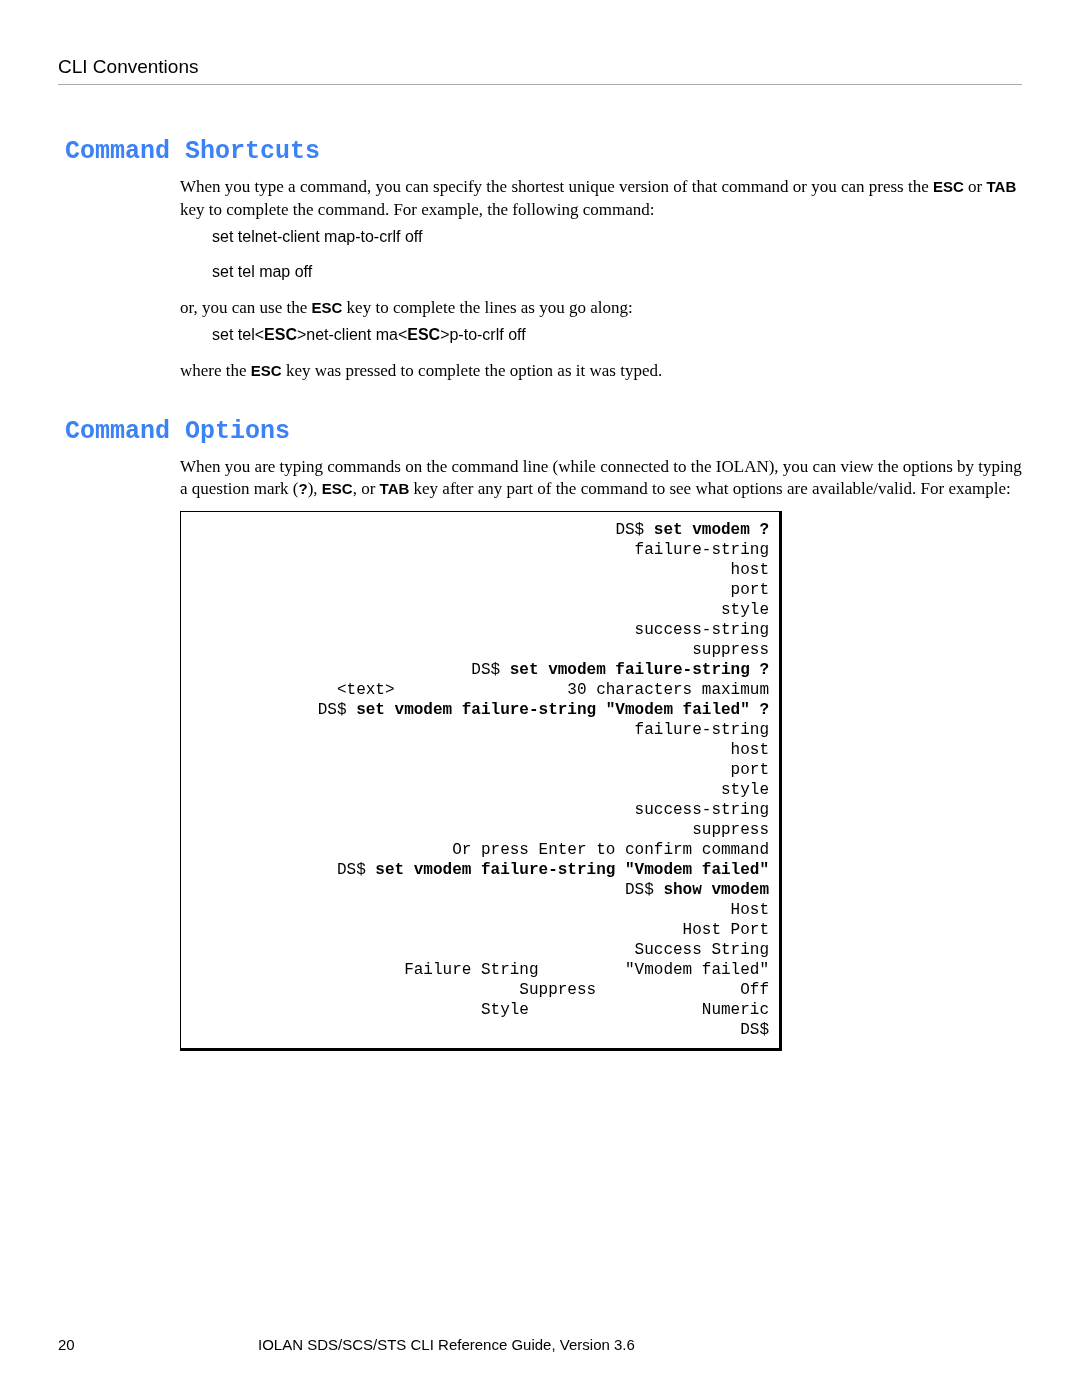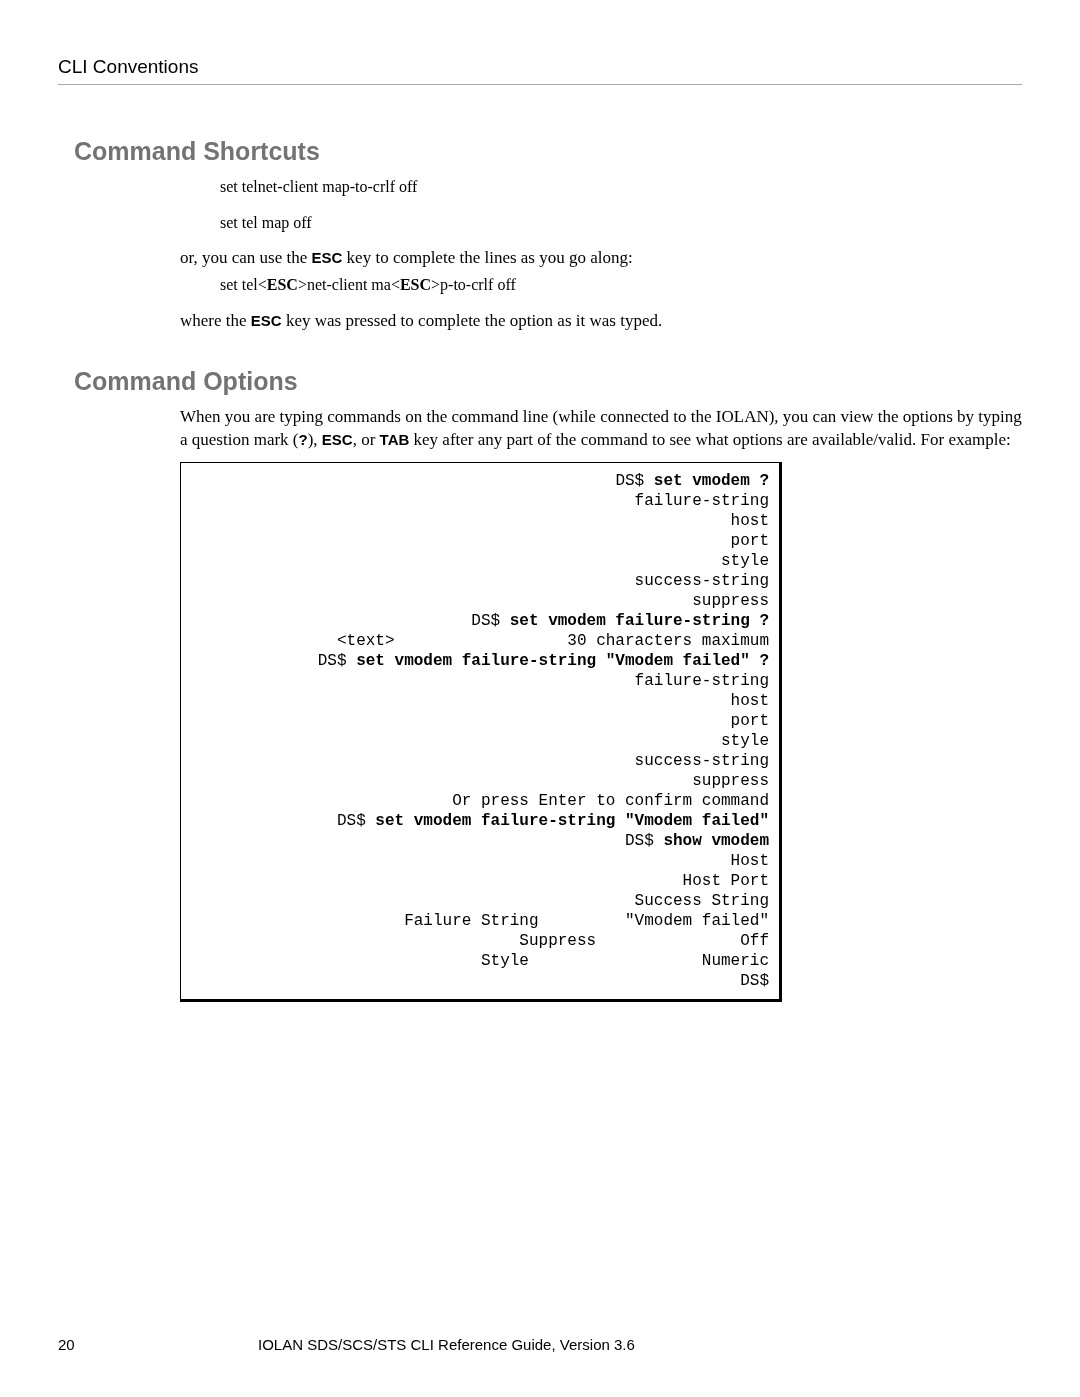--- a/index.html
+++ b/index.html
@@ -16,39 +16,39 @@
     padding: 56px 58px 0 58px;
   }
   .header-line {
     font-family: Arial, Helvetica, sans-serif;
     font-size: 19px;
     border-bottom: 1px solid #aaa;
     padding-bottom: 6px;
     margin-bottom: 52px;
   }
   h2.section {
-    font-family: Liberation Sans, sans-serif;
+    font-family: Liberation Mono, monospace;
     font-size: 25px;
     font-weight: bold;
-    color: #737373;
-    margin: 0 0 10px 16px;
+    color: #3b82f6;
+    margin: 0 0 10px 7px;
   }
   .body-block {
     margin-left: 122px;
     font-size: 17px;
     line-height: 1.35;
   }
   .para {
     margin: 0 0 4px 0;
   }
   .mono {
-    font-family: Liberation Serif, serif;
+    font-family: Liberation Sans, sans-serif;
     font-size: 16px;
     white-space: pre;
-    margin: 4px 0 14px 40px;
+    margin: 4px 0 14px 32px;
     line-height: 1.35;
   }
   .sans-bold {
     font-family: Arial, Helvetica, sans-serif;
     font-weight: bold;
     font-size: 15px;
   }
   .term-box {
     border: 1px solid #000;
     border-right-width: 3px;
@@ -81,20 +81,23 @@
 </style>
 </head>
 <body>
 
 <div class="page">
 
   <div class="header-line">CLI Conventions</div>
 
   <h2 class="section">Command Shortcuts</h2>
   <div class="body-block">
+    <p class="para">
+      <span>When you type a command, you can specify the shortest unique version of that command or you can press the </span><span class="sans-bold">ESC</span><span> or </span><span class="sans-bold">TAB</span><span> key to complete the command. For example, the following command:</span>
+    </p>
     <div class="mono">set telnet-client map-to-crlf off</div>
 
     <div class="mono">set tel map off</div>
 
     <p class="para">
       <span>or, you can use the </span><span class="sans-bold">ESC</span><span> key to complete the lines as you go along:</span>
     </p>
     <div class="mono"><span>set tel&lt;</span><b>ESC</b><span>&gt;net-client ma&lt;</span><b>ESC</b><span>&gt;p-to-crlf off</span></div>
 
     <p class="para">

